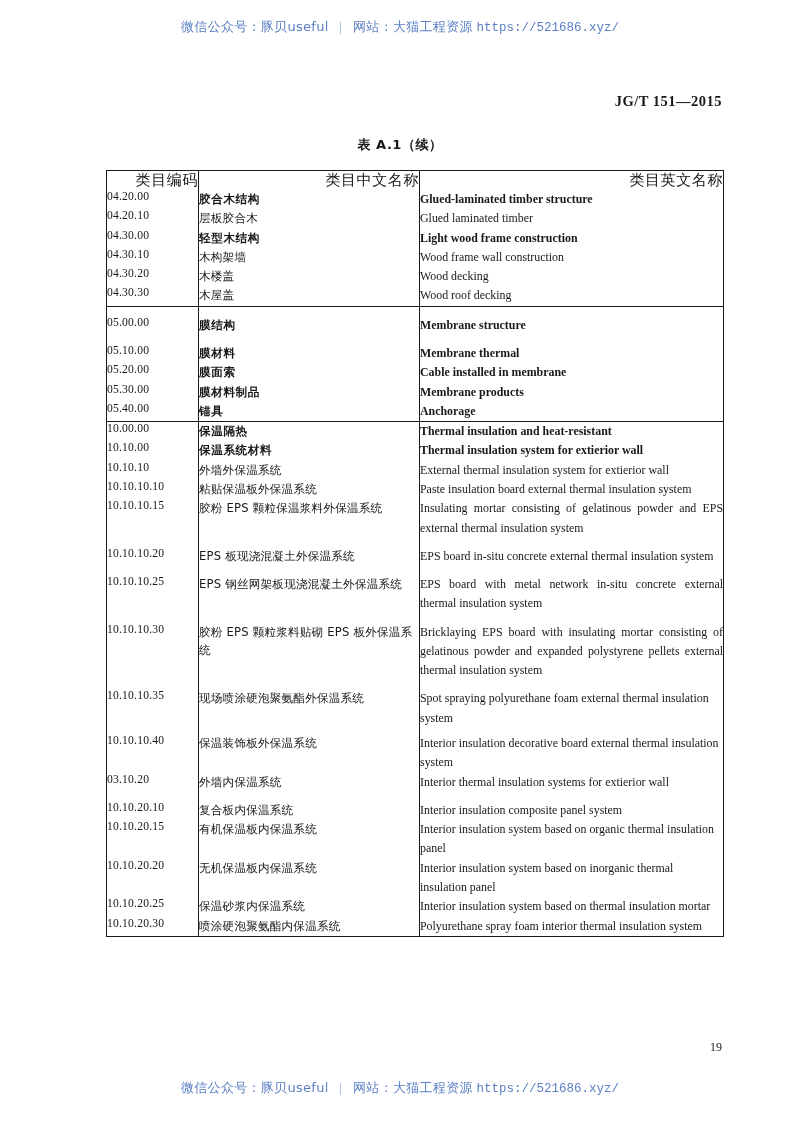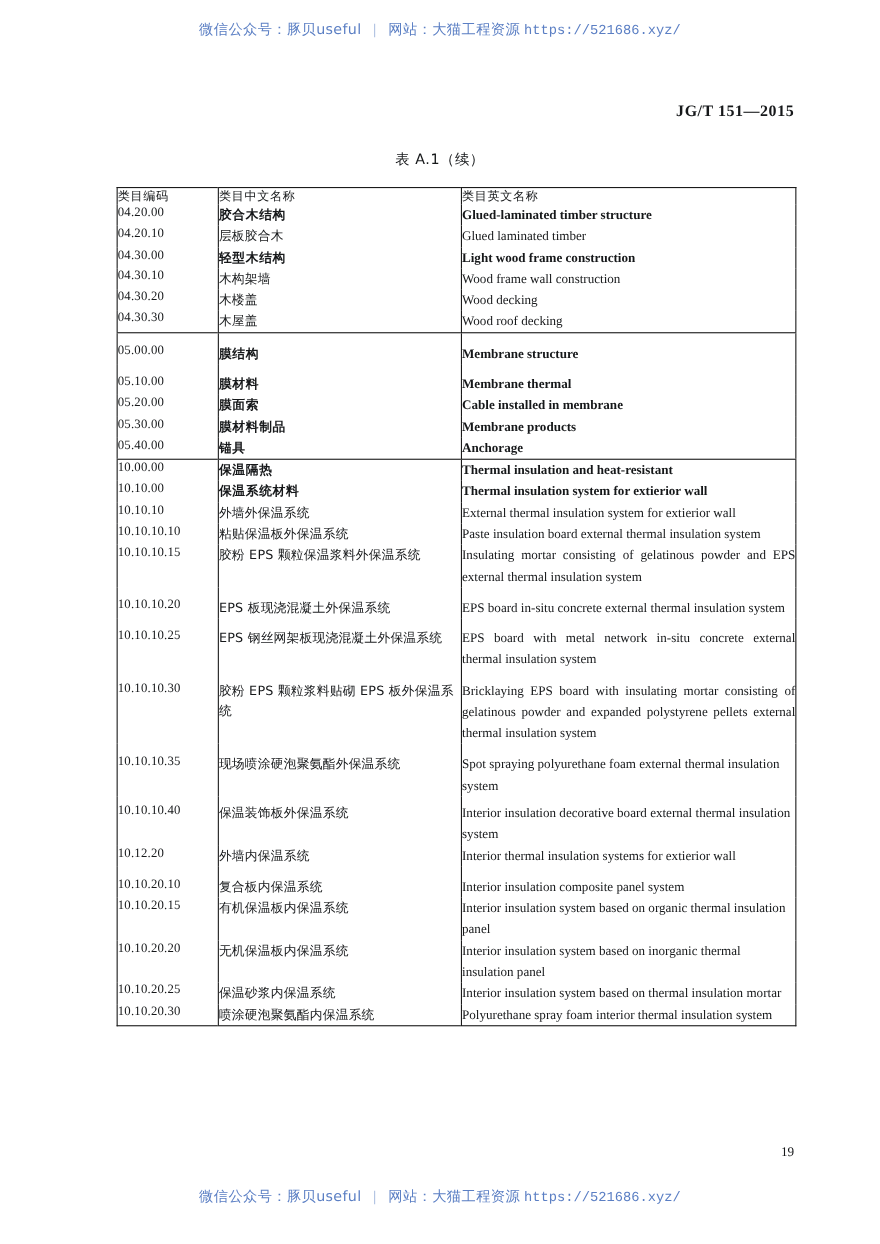--- a/index.html
+++ b/index.html
@@ -50,21 +50,21 @@
   }
 
   
   #table-caption {
     position: absolute;
     top: 136px;
     left: 0;
     width: 800px;
     text-align: center;
     font-family: "DejaVu Sans", sans-serif;
-    font-weight: normal;
+    font-weight: bold;
     font-size: 13px;
     letter-spacing: 0.5px;
   }
 
   
   #catalog-table-wrap {
     position: absolute;
     left: 106px;
     top: 170px;
     width: 617px;
@@ -85,24 +85,24 @@
     border-top: 0;
     border-bottom: 0;
     padding: 0;
     vertical-align: top;
   }
   table.catalog th:first-child, table.catalog td:first-child { border-left: 0; }
   table.catalog th:last-child, table.catalog td:last-child { border-right: 0; }
 
   thead th {
     border-bottom: 1px solid #1a1a1a;
-    text-align: left;
+    text-align: right;
     font-family: Liberation Mono, monospace;
     font-weight: normal;
-    font-size: 11px;
+    font-size: 15px;
     padding: 6px 0 7px 0;
     letter-spacing: 0.6px;
   }
 
   tbody tr.sect-top > td { border-top: 1px solid #1a1a1a; }
 
   td.code {
     font-family: "Liberation Serif", serif;
     font-size: 11.6px;
     padding: 3px 0 3px 10px;
@@ -268,21 +268,21 @@
           <td class="code pad-lg">10.10.10.35</td>
           <td class="zh pad-lg">现场喷涂硬泡聚氨酯外保温系统</td>
           <td class="en pad-lg">Spot spraying polyurethane foam external thermal insulation system</td>
         </tr>
         <tr>
           <td class="code pad-md">10.10.10.40</td>
           <td class="zh pad-md">保温装饰板外保温系统</td>
           <td class="en pad-md">Interior insulation decorative board external thermal insulation system</td>
         </tr>
         <tr>
-          <td class="code">10.12.20</td>
+          <td class="code">03.10.20</td>
           <td class="zh">外墙内保温系统</td>
           <td class="en">Interior thermal insulation systems for extierior wall</td>
         </tr>
         <tr>
           <td class="code pad-lg">10.10.20.10</td>
           <td class="zh pad-lg">复合板内保温系统</td>
           <td class="en pad-lg">Interior insulation composite panel system</td>
         </tr>
         <tr>
           <td class="code">10.10.20.15</td>

